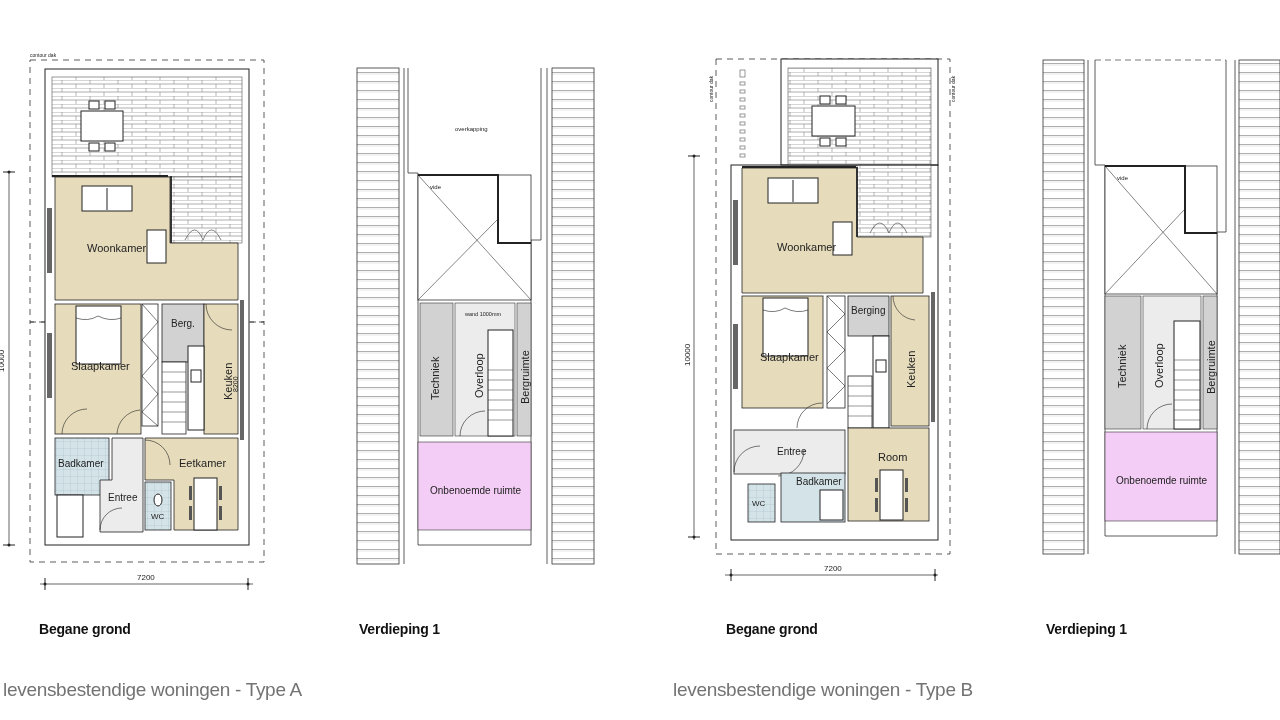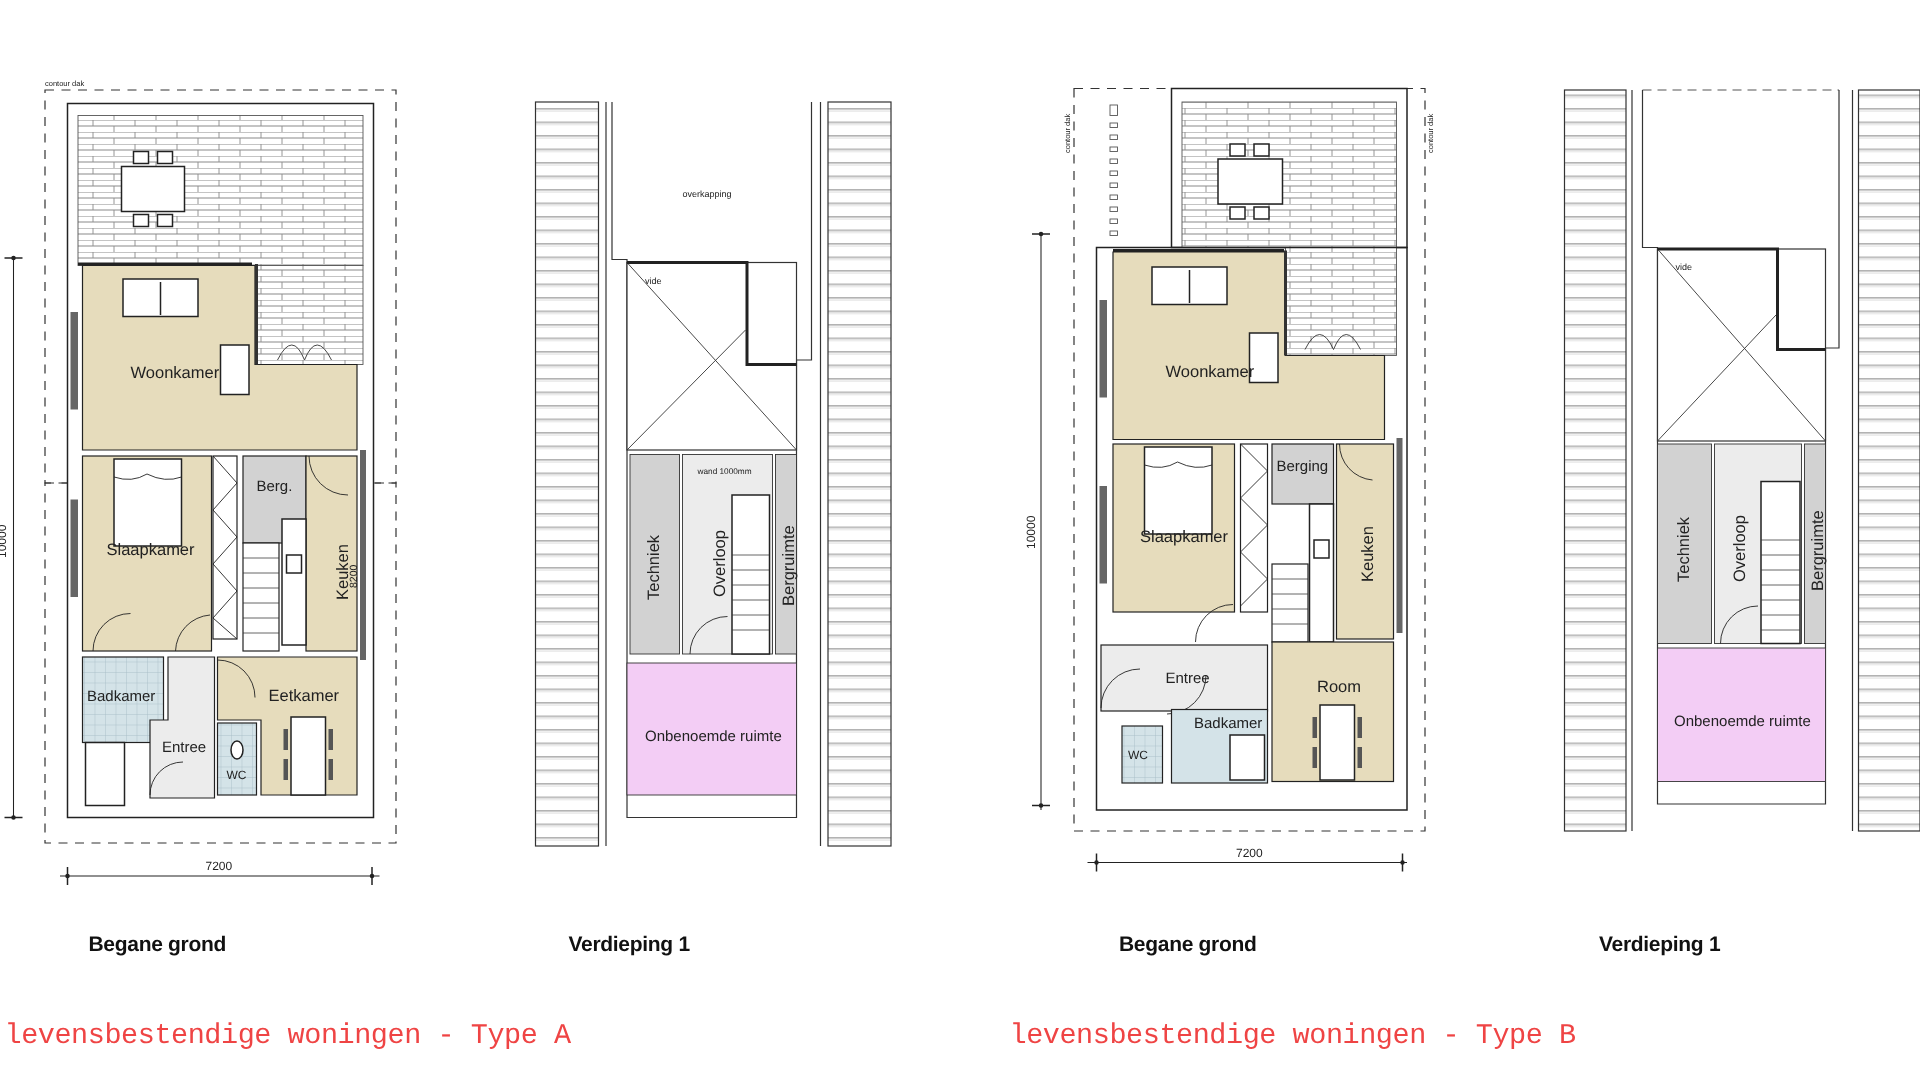--- a/index.html
+++ b/index.html
@@ -1,19 +1,19 @@
 <!DOCTYPE html>
 <html><head>
 <meta charset="utf-8">
 <style>
   html, body { margin:0; padding:0; background:#ffffff; }
   body { width:1280px; height:720px; position:relative; overflow:hidden; font-family:"Liberation Sans", sans-serif; color:#111; }
   svg.plan { position:absolute; left:0; top:0; width:1280px; height:720px; }
-  .caption { position:absolute; font-family:"Liberation Sans", sans-serif; font-weight:bold; font-size:14px; color:#111; white-space:nowrap; letter-spacing:-0.2px;margin-left:20px; }
-  .title { position:absolute; font-family:Liberation Mono, monospace; font-size:19px; color:#ef4444; white-space:nowrap; letter-spacing:-0.3px; }
+  .caption { position:absolute; font-family:"Liberation Sans", sans-serif; font-weight:bold; font-size:14px; color:#111; white-space:nowrap; letter-spacing:-0.2px; }
+  .title { position:absolute; font-family:Liberation Sans, sans-serif; font-size:19px; color:#737373; white-space:nowrap; letter-spacing:-0.3px; }
   svg text { font-family:"Liberation Sans", sans-serif; fill:#222; }
 </style>
 </head>
 <body>
 
 <svg class="plan" viewBox="0 0 1280 720" xmlns="http://www.w3.org/2000/svg">
   <defs>
     <pattern id="paving" width="28" height="8" patternUnits="userSpaceOnUse">
       <rect width="28" height="8" fill="#ffffff"></rect>
       <line x1="0" y1="0" x2="28" y2="0" stroke="#8a8a8a" stroke-width="0.7"></line>

